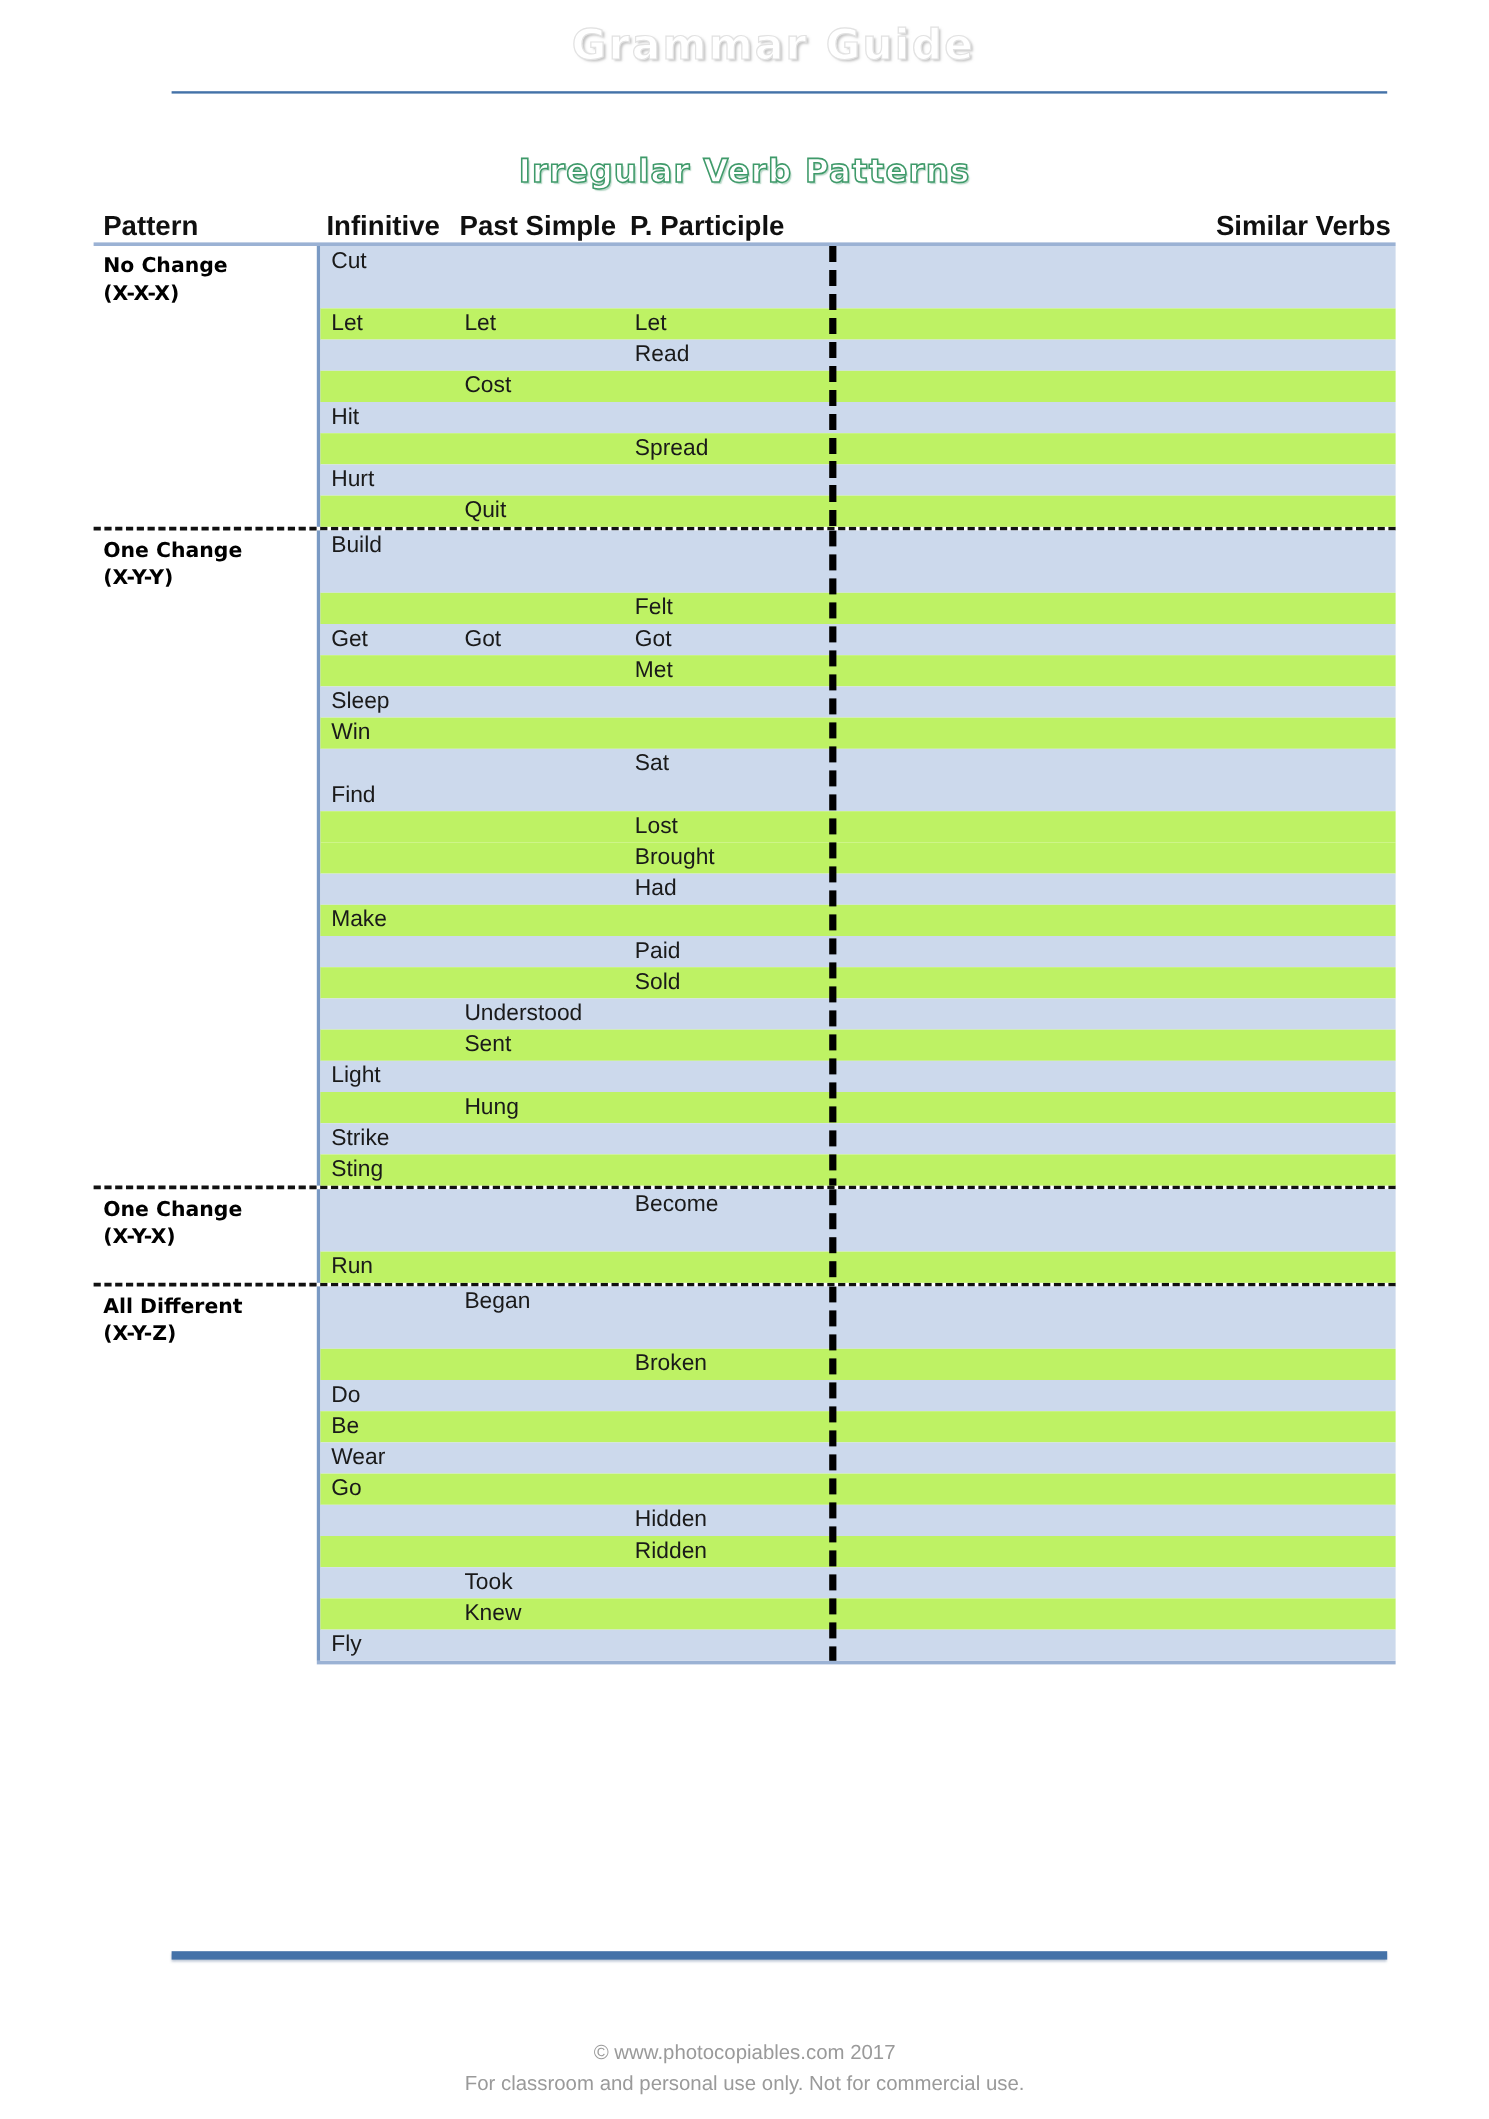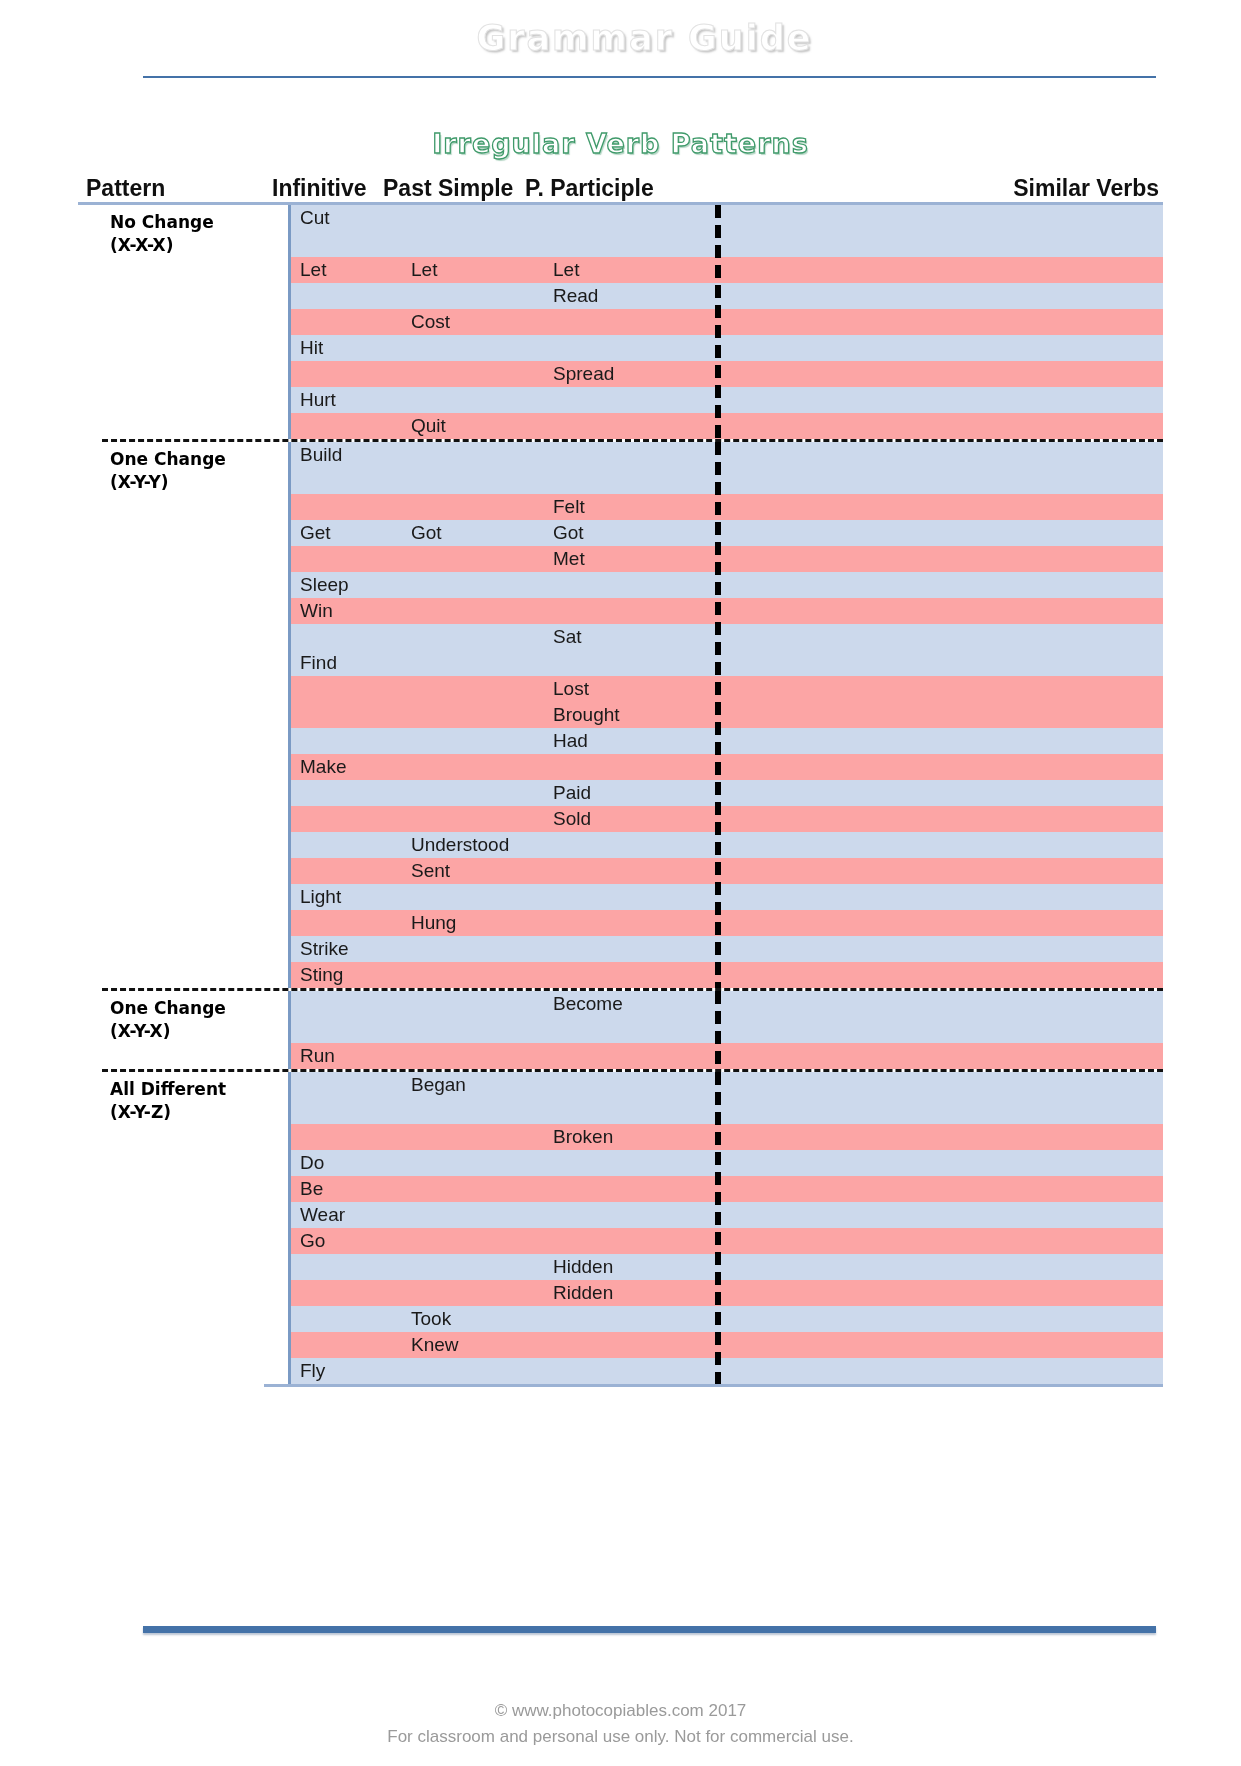--- a/index.html
+++ b/index.html
@@ -87,21 +87,20 @@
   .ch-similar   { right: 4px; }
 
   .grid {
     position: relative;
     border-top: 3px solid #9bb2d4;
   }
 
   .section {
     position: relative;
     border-bottom: 3px dashed #111111;
-    margin-left: 24px;
   }
   .section:last-child { border-bottom: none; }
 
   .sec-label {
     position: absolute;
     left: 8px; top: 6px;
     width: 180px;
     font-family: "DejaVu Sans", sans-serif;
     font-size: 17px;
     font-weight: bold;
@@ -127,21 +126,21 @@
       #000 0px, #000 13px,
       transparent 13px, transparent 20px);
     background-size: 6px 20px;
     background-repeat: repeat-y;
   }
 
   .row {
     position: relative;
     height: 26px;
     line-height: 26px;
-    background: #fca5a5;
+    background: #bef264;
   }
   .row.alt { background: #ccd9ec; }
   .row.tall { height: 52px; line-height: 26px; }
 
   .row .cell {
     position: absolute;
     top: 0;
     font-size: 19px;
     color: #1a1a1a;
     font-family: "Liberation Sans", sans-serif;

